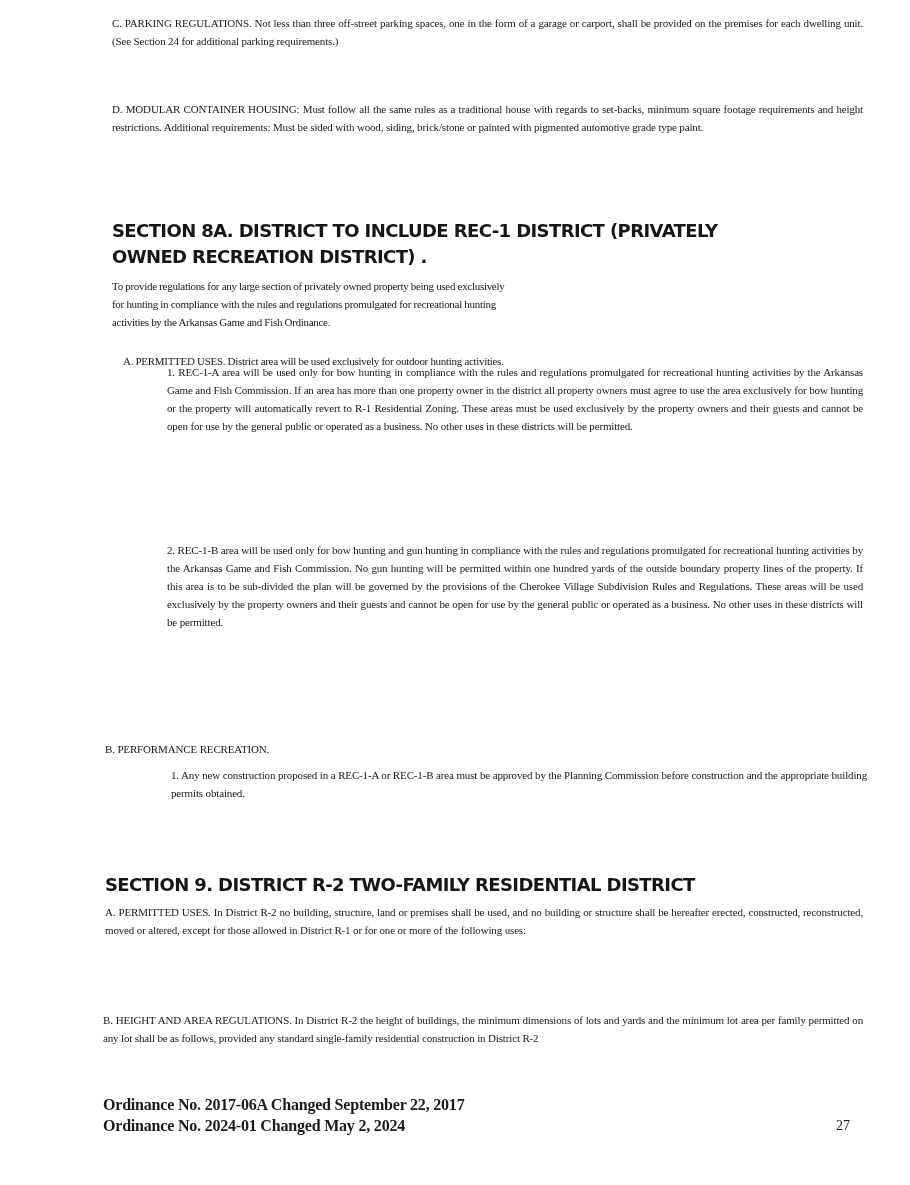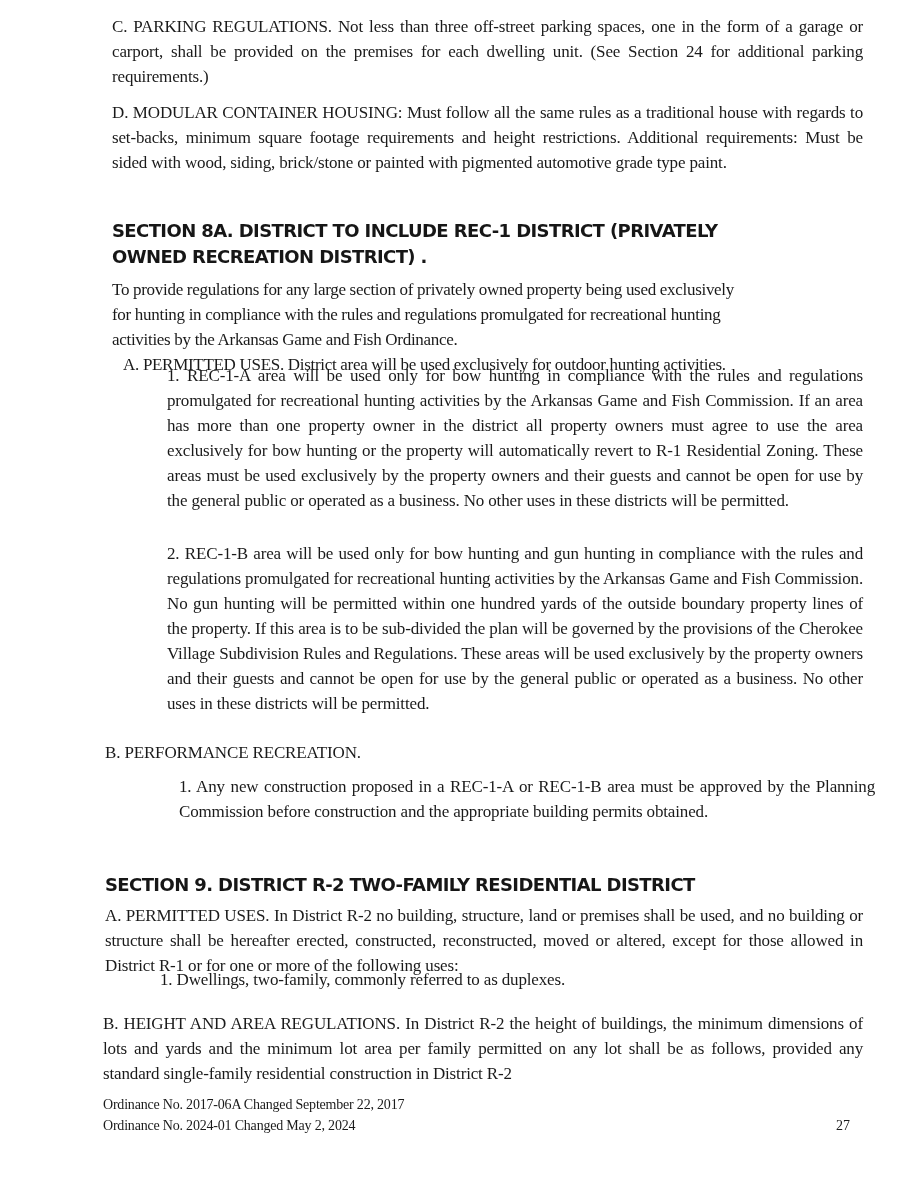--- a/index.html
+++ b/index.html
@@ -4,35 +4,36 @@
   <style>
     html, body { margin: 0; padding: 0; background: #ffffff; }
     body {
       width: 910px; height: 1185px; position: relative; overflow: hidden;
       font-family: "Liberation Serif", serif;
       color: #1a1a1a;
     }
     .page { position: absolute; left: 0; top: 0; width: 910px; height: 1185px; background: #fff; }
     .para {
       position: absolute; left: 112px; width: 751px;
-      font-size: 17px; line-height: 25px; text-align: justify;
+      font-size: 11px; line-height: 18px; text-align: justify;
       letter-spacing: -0.15px;
     }
     .para.ragged { text-align: left; }
     .indent { left: 167px; width: 696px; }
     .heading {
       position: absolute; left: 112px; width: 760px;
       font-family: "DejaVu Sans", sans-serif; font-weight: bold;
       font-size: 18px; line-height: 26px; color: #161616;
       letter-spacing: -0.6px;
     }
     .line { display: block; }
     .footer-line {
-      position: absolute; left: 103px; font-size: 14px; line-height: 21px;
+      position: absolute; left: 103px; font-size: 16px; line-height: 21px;
       letter-spacing: -0.2px;
+      font-weight: bold;
     }
     .page-num { position: absolute; left: 836px; top: 1115px; font-size: 14px; line-height: 21px; }
   </style>
 </head>
 <body>
 
 <div class="page">
 
   <p class="para" style="top:14px; margin:0;">C.  PARKING REGULATIONS.  Not less than three off-street parking spaces, one in the form of a garage or carport, shall be provided on the premises for each dwelling unit. (See Section 24 for additional parking requirements.)</p>
 
@@ -50,27 +51,26 @@
   </div>
 
   <p class="para ragged" style="top:341px; margin:11px; left:112px; width:770px; letter-spacing:-0.3px;">A.  PERMITTED USES.  District area will be used exclusively for outdoor hunting activities.</p>
 
   <p class="para indent" style="top:363px; margin:0;">1.  REC-1-A area will be used only for bow hunting in compliance with the rules and regulations promulgated for recreational hunting activities by the Arkansas Game and Fish Commission.  If an area has more than one property owner in the district all property owners must agree to use the area exclusively for bow hunting or the property will automatically revert to R-1 Residential Zoning.  These areas must be used exclusively by the property owners and their guests and cannot be open for use by the general public or operated as a business.  No other uses in these districts will be permitted.</p>
 
   <p class="para indent" style="top:541px; margin:0;">2.  REC-1-B area will be used only for bow hunting and gun hunting in compliance with the rules and regulations promulgated for recreational hunting activities by the Arkansas Game and Fish Commission.  No gun hunting will be permitted within one hundred yards of the outside boundary property lines of the property.  If this area is to be sub-divided the plan will be governed by the provisions of the Cherokee Village Subdivision Rules and Regulations.  These areas will be used exclusively by the property owners and their guests and cannot be open for use by the general public or operated as a business.  No other uses in these districts will be permitted.</p>
 
   <p class="para ragged" style="top:740px; margin:0; left:105px;">B.  PERFORMANCE RECREATION.</p>
 
-  <p class="para indent" style="top:762px; margin:12px;">1.  Any new construction proposed in a REC-1-A or REC-1-B area must be approved by the Planning Commission before construction and the appropriate building permits obtained.</p>
+  <p class="para indent" style="top:762px; margin:4px;">1.  Any new construction proposed in a REC-1-A or REC-1-B area must be approved by the Planning Commission before construction and the appropriate building permits obtained.</p>
 
   <div class="heading" style="top:872px; left:105px;">SECTION 9.  DISTRICT R-2 TWO-FAMILY RESIDENTIAL DISTRICT</div>
 
   <p class="para" style="top:903px; margin:0; left:105px; width:758px;">A.  PERMITTED USES.  In District R-2 no building, structure, land or premises shall be used, and no building or structure shall be hereafter erected, constructed, reconstructed, moved or altered, except for those allowed in District R-1 or for one or more of the following uses:</p>
 
-  <p class="para ragged" style="top:967px; margin:0; left:160px; width:700px;">1.  Dwellings, two-family, commonly referred to as duplexes.</p>
 
   <p class="para" style="top:1011px; margin:0; left:103px; width:760px;">B.  HEIGHT AND AREA REGULATIONS.  In District R-2 the height of buildings, the minimum dimensions of lots and yards and the minimum lot area per family permitted on any lot shall be as follows, provided any standard single-family residential construction in District R-2</p>
 
   <div class="footer-line" style="top:1094px;">Ordinance No. 2017-06A Changed September 22, 2017</div>
   <div class="footer-line" style="top:1115px;">Ordinance No. 2024-01 Changed May 2, 2024</div>
   <div class="page-num">27</div>
 
 </div>
 
 </body></html>

